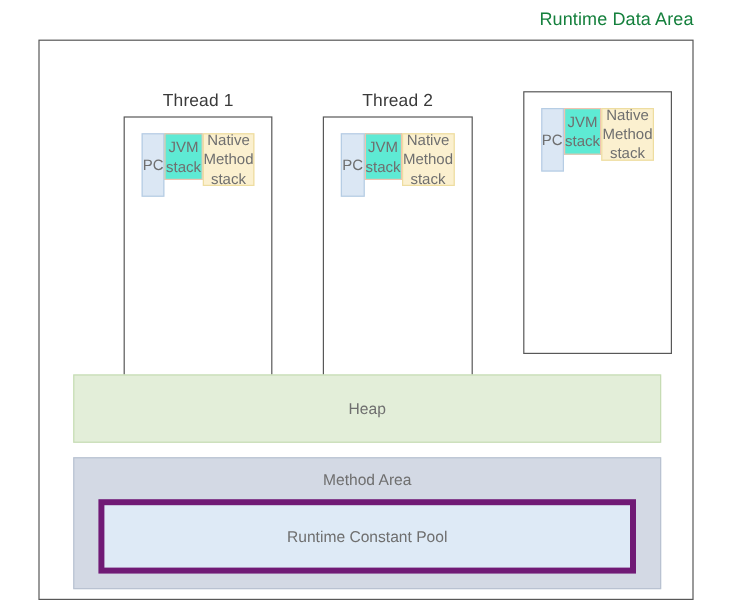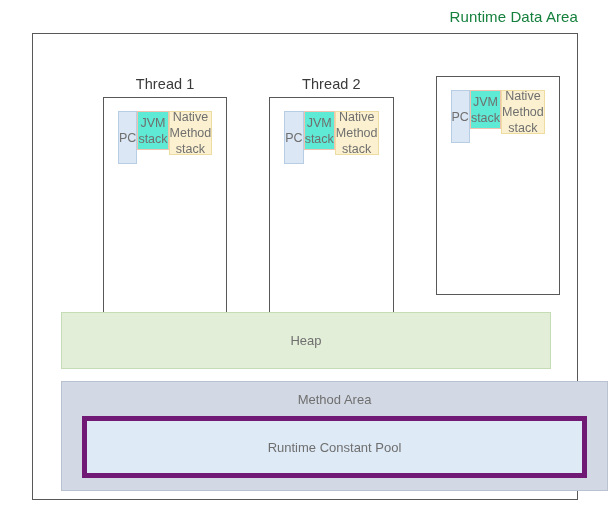--- a/index.html
+++ b/index.html
@@ -115,21 +115,21 @@
     justify-content: center;
     font-size: 13px;
     color: #6f6f6f;
   }
 
   
   .method-area-box {
     position: absolute;
     left: 28px;
     top: 347px;
-    width: 547px;
+    width: 490px;
     height: 110px;
     box-sizing: border-box;
     background: #d3d9e4;
     border: 1px solid #b9c2d1;
     padding-top: 10px;
   }
   .method-area-label {
     text-align: center;
     font-size: 13px;
     color: #6f6f6f;

